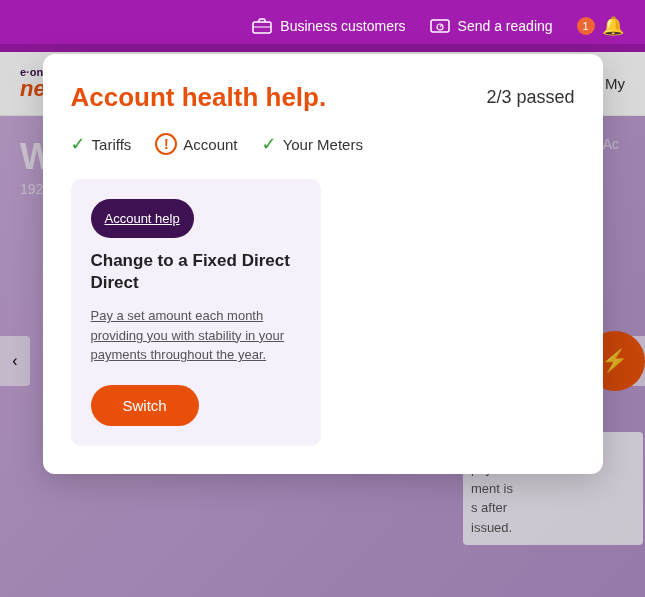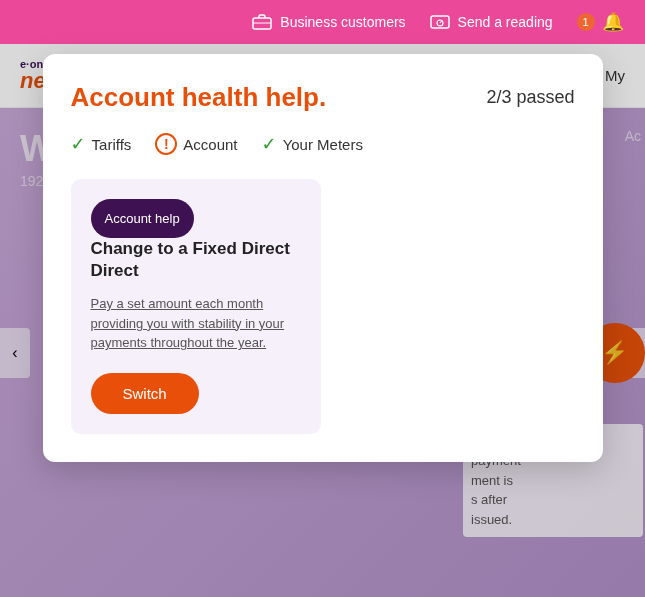--- a/index.html
+++ b/index.html
@@ -6,22 +6,22 @@
     body {
       font-family: Arial, sans-serif;
       width: 645px;
       height: 597px;
       overflow: hidden;
       position: relative;
     }
 
     
     .top-bar {
-      background: #ec4899;
-      height: 44px;
+      background: #a21caf;
+      height: 52px;
       display: flex;
       align-items: center;
       justify-content: flex-end;
       padding: 0 20px;
       gap: 24px;
     }
     .top-bar-item {
       display: flex;
       align-items: center;
       gap: 8px;
@@ -123,21 +123,21 @@
       position: absolute;
       top: 65px;
       left: 20px;
       font-size: 14px;
       color: #fff;
       opacity: 0.6;
     }
     .bg-right-text {
       position: absolute;
       top: 20px;
-      right: 4px;
+      right: 26px;
       font-size: 14px;
       color: #fff;
       opacity: 0.6;
     }
     .bg-payment-text {
       position: absolute;
       bottom: 60px;
       right: 2px;
       width: 180px;
       font-size: 13px;
@@ -271,20 +271,22 @@
       max-width: 250px;
     }
     .card-badge {
       background: #3d1152;
       color: white;
       border-radius: 20px;
       padding: 12px 14px;
       font-size: 13px;
       font-weight: 500;
       display: inline-block;
+      margin-bottom: 12px;
+      text-decoration: underline;
     }
     .card-title {
       font-size: 17px;
       font-weight: bold;
       color: #222;
       margin-bottom: 12px;
       line-height: 1.3;
     }
     .card-desc {
       font-size: 13px;

